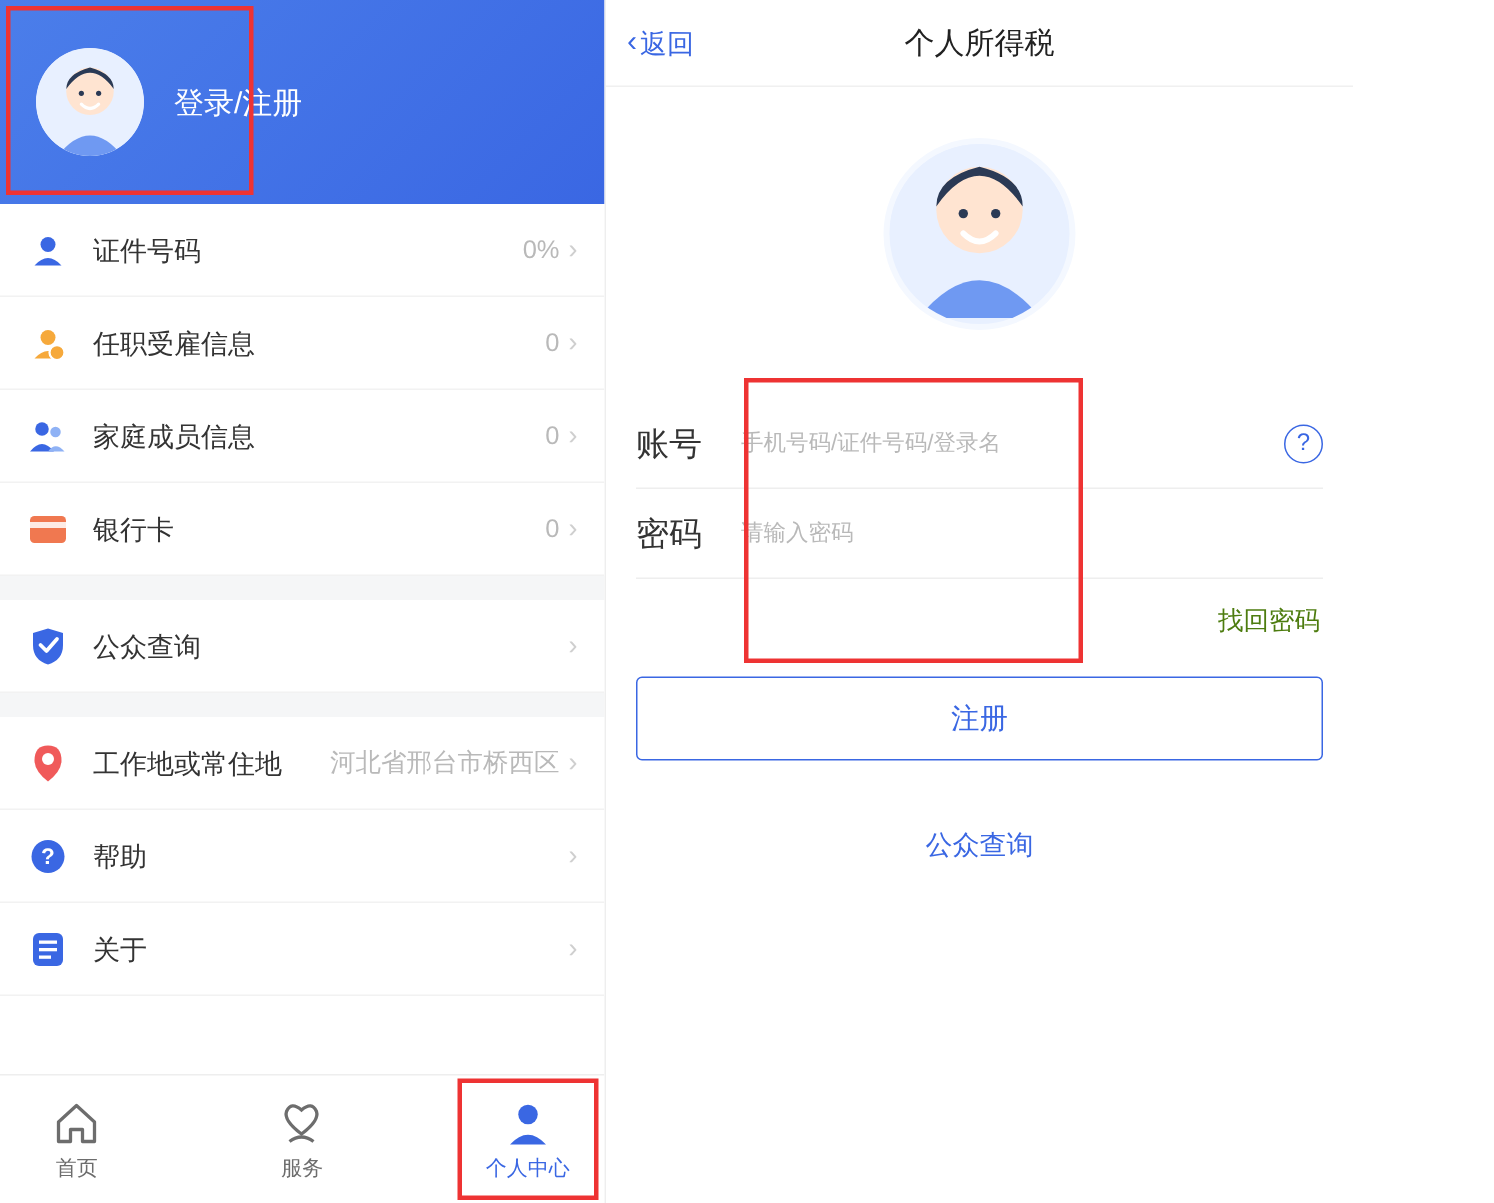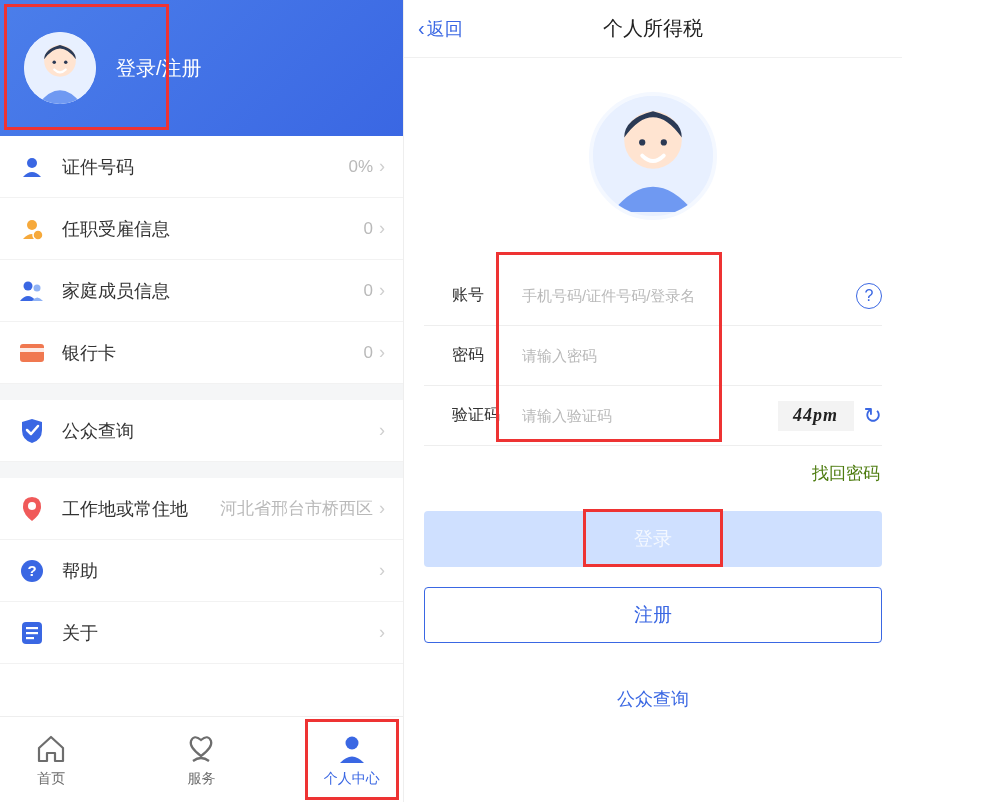--- a/index.html
+++ b/index.html
@@ -66,21 +66,21 @@
 }
 .nav .back { position:absolute; left:14px; color:#3a67e3; font-size:18px; display:flex; align-items:center;}
 .nav .back .bchev { font-size:20px; margin-right:2px;}
 .nav .title { font-size:20px; color:#222; }
 
 .avatar-large-wrap { display:flex; justify-content:center; padding:34px 0 46px; }
 .avatar-large { width:128px; height:128px; border-radius:50%; background:#e8f0ff; display:flex; align-items:flex-end; justify-content:center; overflow:hidden; border:4px solid #f4f8ff;}
 
 .form { padding: 0 20px; position:relative;}
 .frow { height:60px; display:flex; align-items:center; border-bottom:1px solid #eee;}
-.frow .flabel { width:70px; font-size:16px; color:#333;margin-left:28px; }
+.frow .flabel { width:70px; font-size:22px; color:#333; }
 .frow input { flex:1; border:none; outline:none; font-size:15px; color:#333; background:transparent;}
 .frow input::placeholder { color:#b9b9b9; }
 .helpq { width:26px; height:26px; border:1.5px solid #3a67e3; border-radius:50%; color:#3a67e3; display:flex; align-items:center; justify-content:center; font-size:16px;}
 .captcha-img { width:76px; height:30px; background:#f3f3f3; display:flex; align-items:center; justify-content:center; font-family:Georgia,serif; font-style:italic; font-weight:bold; font-size:18px; color:#222; letter-spacing:1px; margin:0 10px;}
 .refresh { color:#3a67e3; font-size:22px; }
 .red-box-form { position:absolute; left:92px; top:-14px; width:226px; height:190px; border:3px solid #e33; pointer-events:none;}
 
 .findpwd { text-align:right; padding:16px 22px 8px; }
 .findpwd a { color:#4d7c0f; font-size:17px; text-decoration:none;}
 
@@ -282,37 +282,27 @@
       <span class="flabel">账号</span>
       <input type="text" placeholder="手机号码/证件号码/登录名" style="">
       <span class="helpq">?</span>
     </div>
 
     <div class="frow">
       <span class="flabel">密码</span>
       <input type="password" placeholder="请输入密码" style="">
     </div>
 
-    <div class="frow">
-      <span class="flabel">验证码</span>
-      <input type="text" placeholder="请输入验证码" style="">
-      <span class="captcha-img">44pm</span>
-      <span class="refresh">↻</span>
-    </div>
   </div>
 
   <div class="findpwd">
     <a href="#">找回密码</a>
   </div>
 
   <div class="btns">
-    <div class="btn btn-login">
-      <div class="red-box-login"></div>
-      <span>登录</span>
-    </div>
     <div class="btn btn-register">
       <span>注册</span>
     </div>
   </div>
 
   <div class="public-query">
     <a href="#">公众查询</a>
   </div>
 </div>
 

